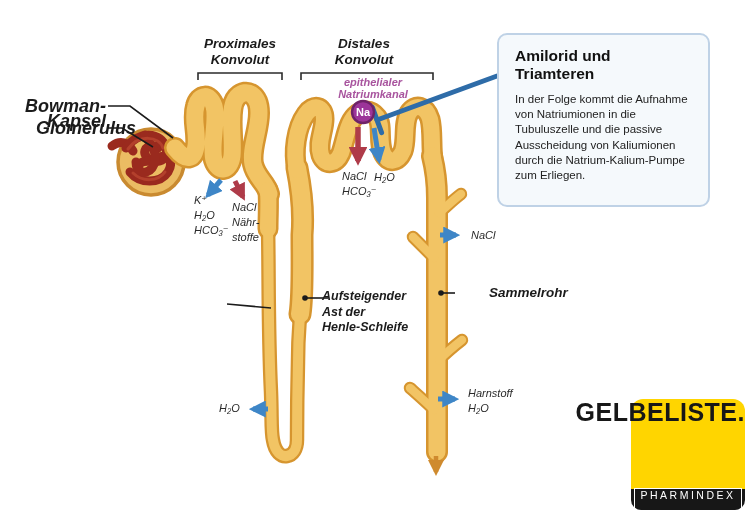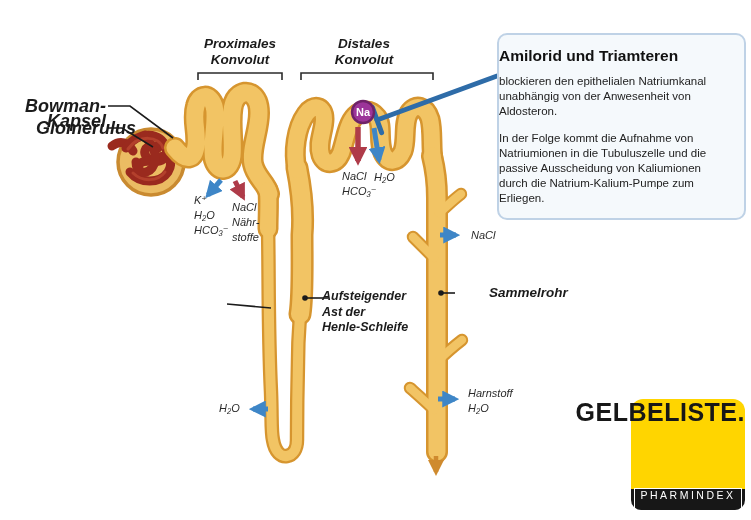--- a/index.html
+++ b/index.html
@@ -41,23 +41,23 @@
   .lbl{position:absolute;white-space:pre-line;color:var(--ink);font-style:italic;}
   .b13{font-weight:bold;font-size:18px;line-height:15px;}
   .b135{font-weight:bold;font-size:13.5px;line-height:15.5px;}
   .b125{font-weight:bold;font-size:12.5px;line-height:15.5px;}
   .chem{font-size:11px;line-height:15px;color:var(--chem);}
   .ctr{text-align:center;}
   .rt{text-align:right;}
   .purple{color:var(--label_purple);font-weight:bold;font-size:11px;line-height:12px;}
 
   
-  .info-box{position:absolute;left:497px;top:33px;width:249px;min-height:174px;
+  .info-box{position:absolute;left:497px;top:33px;width:213px;min-height:174px;
             background:var(--box_bg);border:2px solid var(--box_border);
-            border-radius:10px;padding:12px 14px 12px 0;}
+            border-radius:10px;padding:12px 14px 12px 16px;}
   .info-title{font-size:15.5px;font-weight:bold;color:#111;margin-bottom:9px;}
   .info-p{font-size:11.5px;line-height:1.32;color:#222;}
   .info-p + .info-p{margin-top:11px;}
 
   
   .logo{position:absolute;left:631px;top:399px;width:114px;}
   .logo-top{height:90px;background:var(--logo_yellow);border-radius:12px 12px 0 0;
             display:flex;flex-direction:row;justify-content:flex-end;
             padding:0 0 7px 12px;}
   .logo-word{font-weight:800;font-size:25px;line-height:26px;color:var(--logo_black);
@@ -161,20 +161,22 @@
   </svg>
 
   <div class="lbl b13 rt" style="left:0;top:99px;width:106px;">Bowman-Kapsel</div>
   <div class="lbl b13 rt" style="left:0;top:121px;width:106px;padding-left:36px;">Glomerulus</div>
 
   <div class="lbl b135 ctr" style="left:178px;top:36px;width:124px;">Proximales
 Konvolut</div>
   <div class="lbl b135 ctr" style="left:302px;top:36px;width:124px;">Distales
 Konvolut</div>
 
+  <div class="lbl purple ctr" style="left:311px;top:76px;width:124px;">epithelialer
+Natriumkanal</div>
 
   <div class="lbl chem" style="left:194px;top:193px;">K⁺
 H₂O
 HCO₃⁻</div>
   <div class="lbl chem" style="left:232px;top:200px;">NaCl
 Nähr-
 stoffe</div>
 
   <div class="lbl chem" style="left:342px;top:169px;">NaCl
 HCO₃⁻</div>
@@ -186,21 +188,20 @@
   <div class="lbl b125" style="left:322px;top:289px;">Aufsteigender
 Ast der
 Henle-Schleife</div>
 
   <div class="lbl chem" style="left:219px;top:401px;">H₂O</div>
   <div class="lbl chem" style="left:468px;top:386px;">Harnstoff
 H₂O</div>
 
   <div class="info-box">
     <div class="info-title">Amilorid und Triamteren</div>
-    <div class="info-p">blockieren den epithelialen Natriumkanal unabhängig von der Anwesenheit von Aldosteron.</div>
     <div class="info-p">In der Folge kommt die Aufnahme von Natriumionen in die Tubuluszelle und die passive Ausscheidung von Kaliumionen durch die Natrium-Kalium-Pumpe zum Erliegen.</div>
   </div>
 
   <div class="logo">
     <div class="logo-top">
       <div class="logo-word">GELBE</div>
       <div class="logo-word">LISTE.</div>
     </div>
     <div class="logo-bottom">
       <span class="logo-sub">PHARMINDEX</span>

